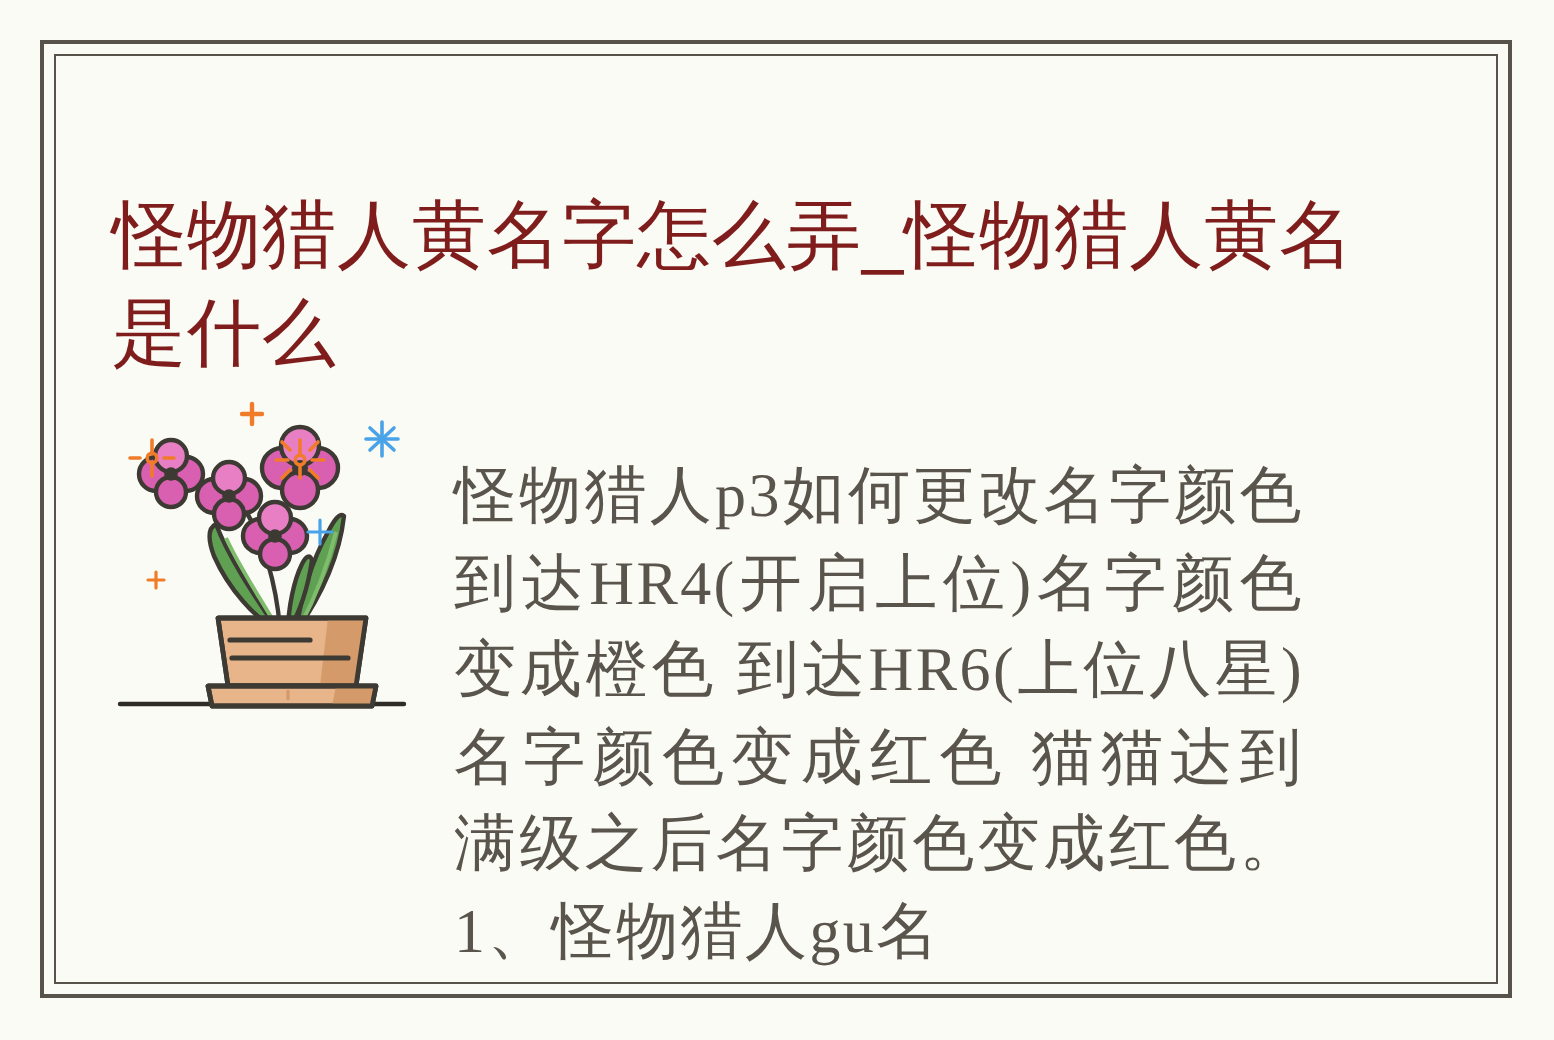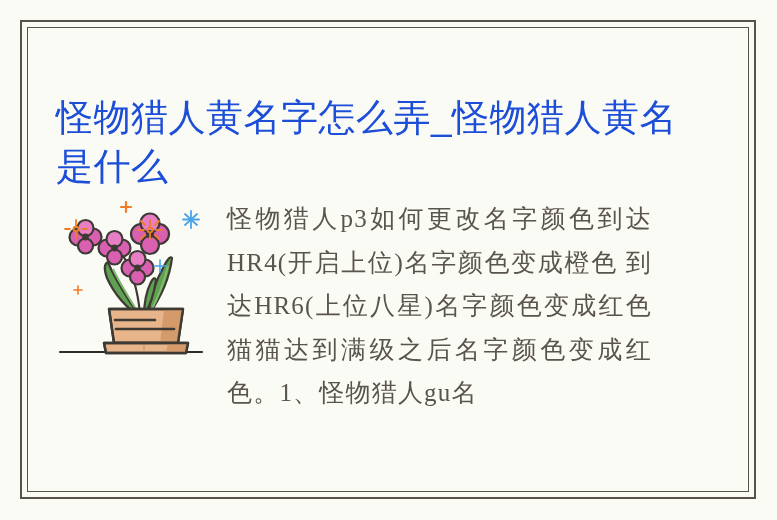--- a/index.html
+++ b/index.html
@@ -41,39 +41,39 @@
     box-sizing: border-box;
     pointer-events: none;
   }
   .title {
     position: absolute;
     left: 56px;
     top: 58px;
     width: 640px;
     font-size: 37px;
     line-height: 49px;
-    color: #1d4ed8;
+    color: #7f1d1d;
     letter-spacing: 0.5px;
     font-family: "Liberation Sans", sans-serif;
     font-weight: 400;
     margin-top: 35px;
   }
   .illustration {
     position: absolute;
     left: 52px;
     top: 196px;
     width: 160px;
     height: 168px;
   }
   .article-body {
     position: absolute;
     left: 227px;
-    top: 197px;
+    top: 226px;
     width: 425px;
-    font-size: 25px;
+    font-size: 31px;
     line-height: 43.5px;
     color: #5a554c;
     font-family: "Liberation Serif", serif;
     letter-spacing: 1.2px;
     text-align: justify;
   }
 </style>
 </head>
 <body>
 

